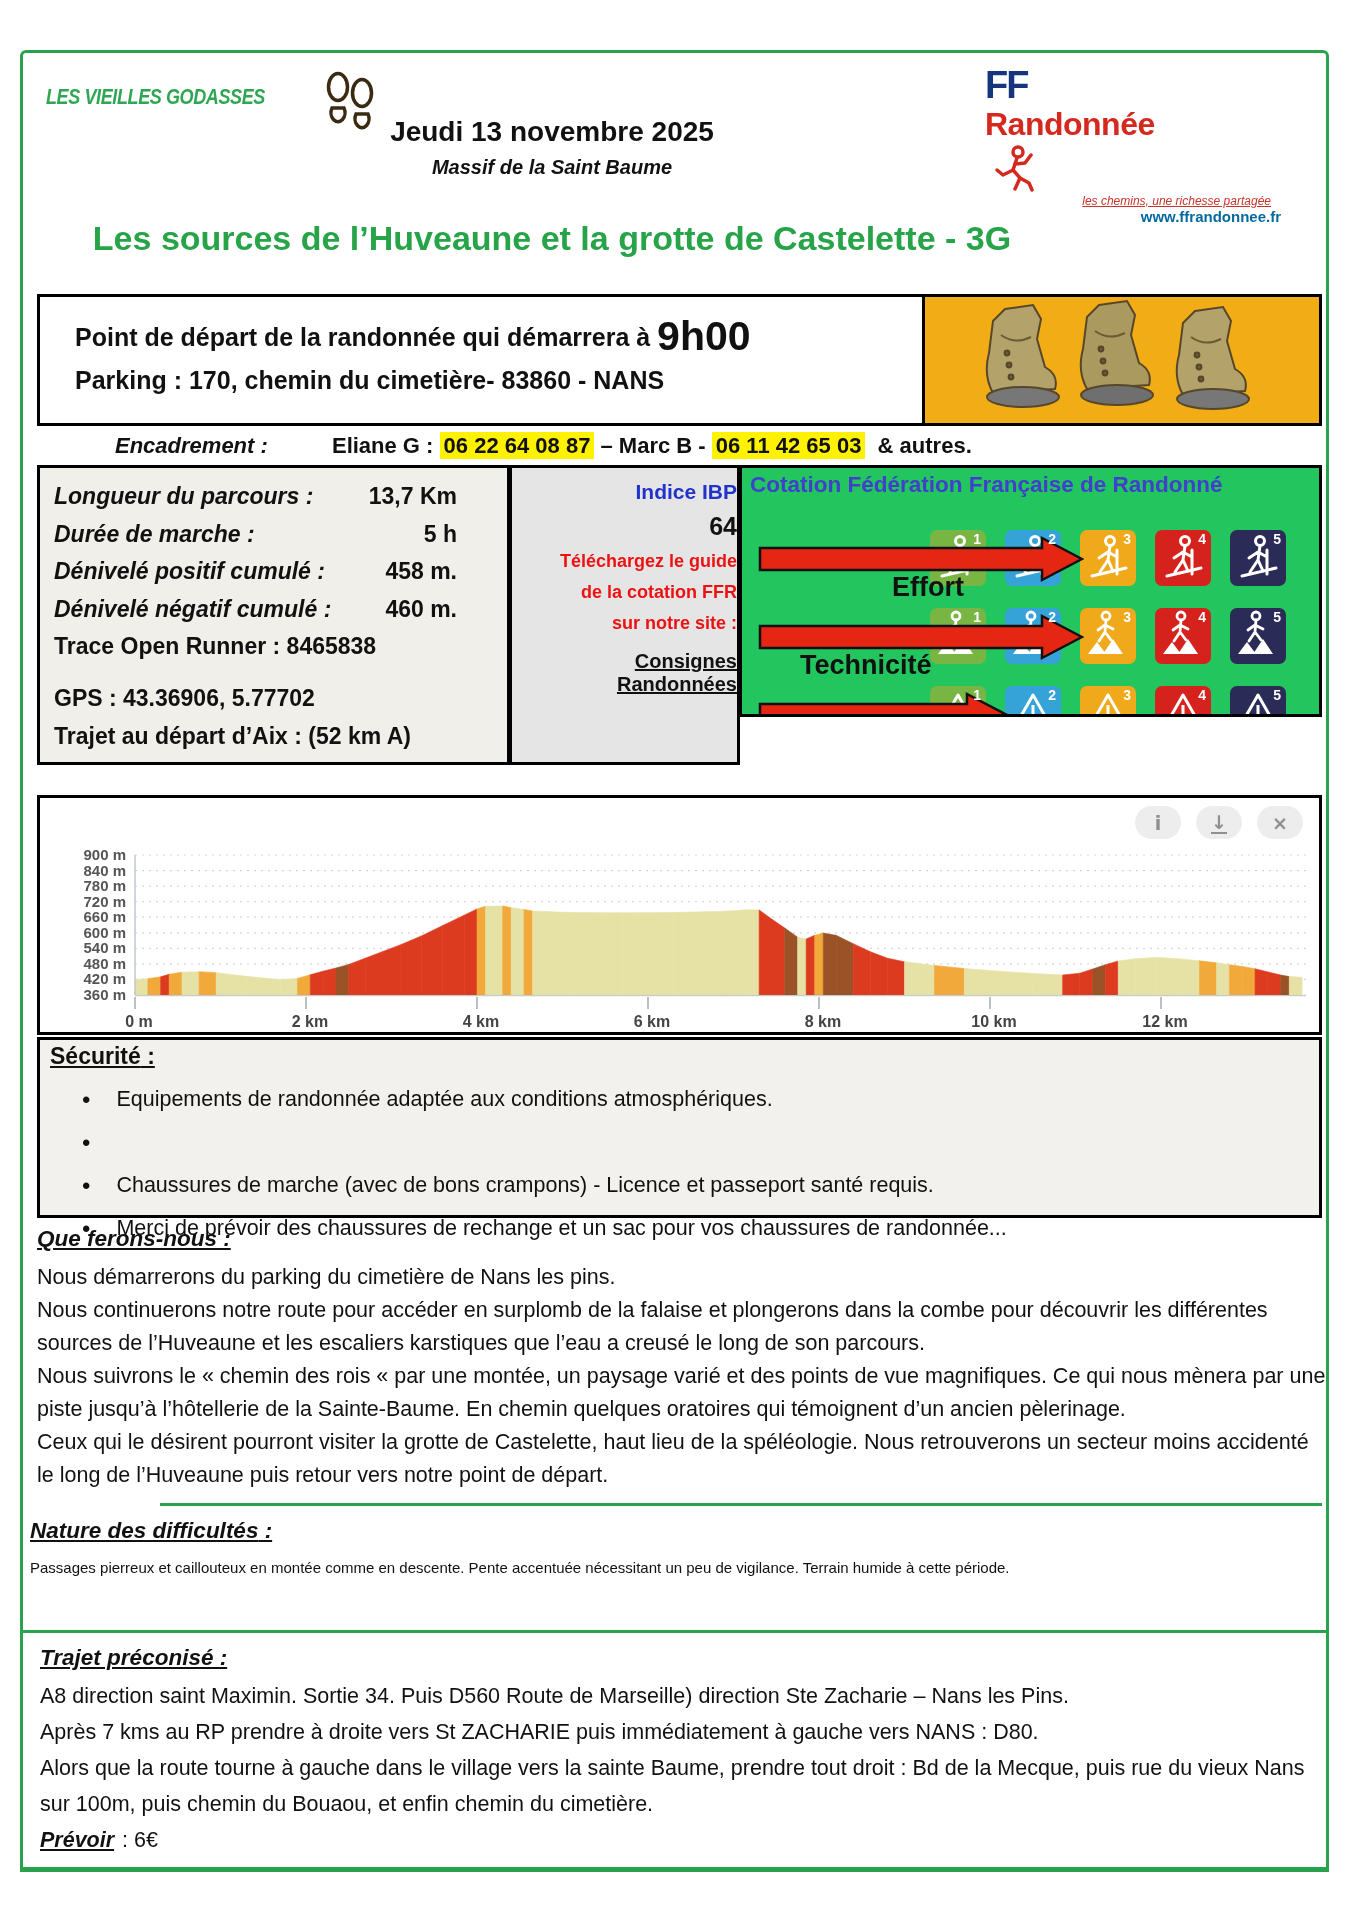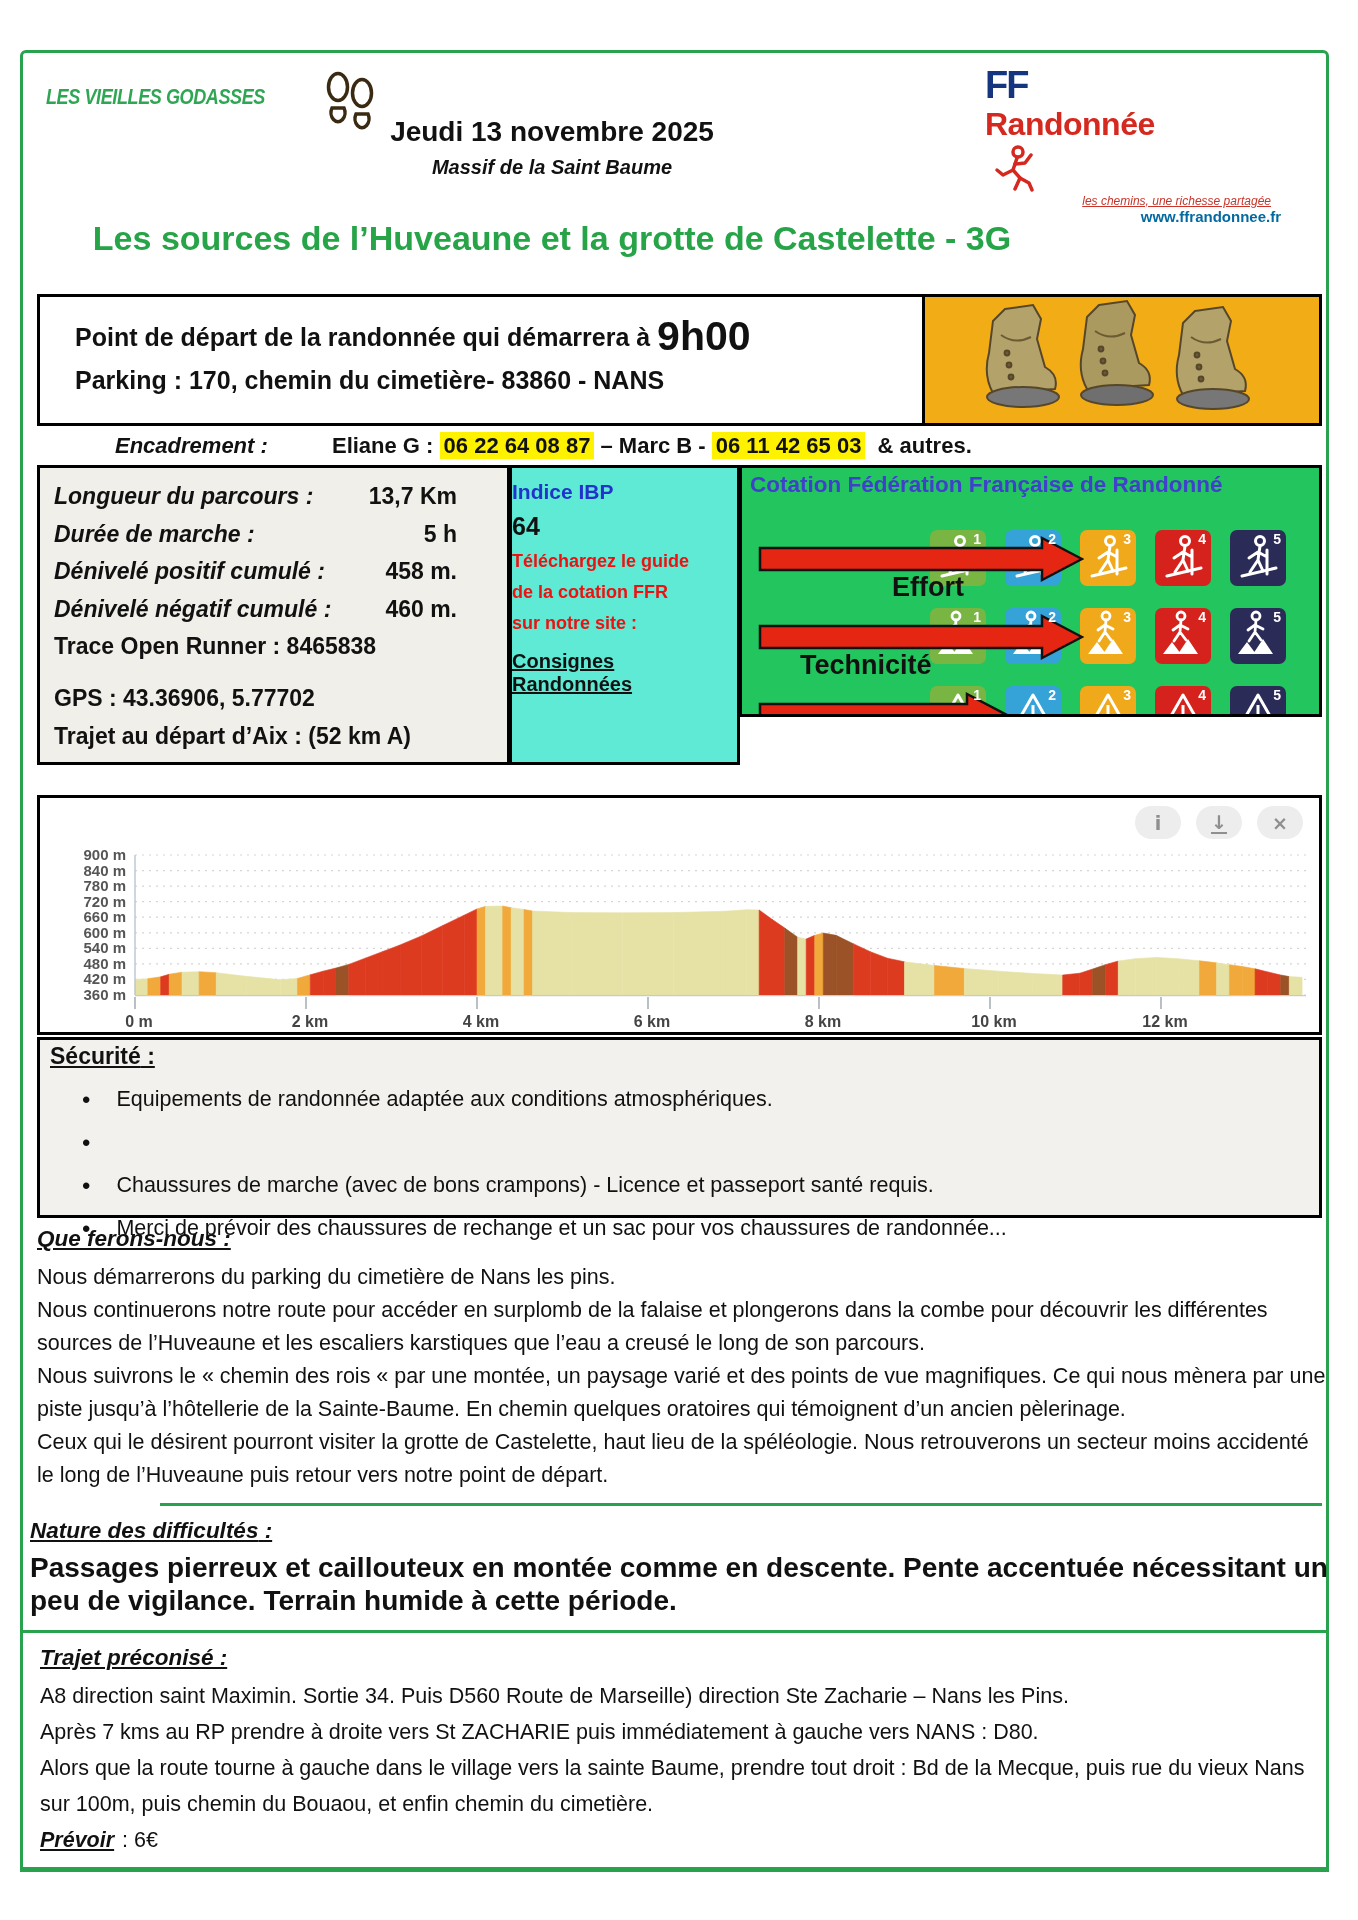--- a/index.html
+++ b/index.html
@@ -48,22 +48,22 @@
 
   
   .stats-box { left:37px; top:465px; width:473px; height:300px; background:#f1efe9;
     border:3px solid #000; padding:10px 12px 0 14px; }
   .stat-row { display:flex; font-size:23px; font-weight:700; line-height:37.5px; }
   .stat-row .lbl.it { font-style:italic; }
   .stat-row .val { margin-left:auto; padding-right:38px; }
   .stats-extra { margin-top:13px; }
   .stats-extra .stat-row { line-height:38px; }
 
-  .ibp-box { left:510px; top:465px; width:230px; height:300px; background:#5eead4;
-    border:3px solid #000; border-left-width:2px; text-align:left; padding-top:12px; }
+  .ibp-box { left:510px; top:465px; width:230px; height:300px; background:#e5e5e5;
+    border:3px solid #000; border-left-width:2px; text-align:right; padding-top:12px; }
   .ibp-title { color:#2233cc; font-weight:800; font-size:21px; }
   .ibp-value { font-size:25px; font-weight:800; margin-top:8px; }
   .ibp-note p { color:#ee1111; font-weight:700; font-size:18px; margin:10px 0; }
   .ibp-link { font-weight:800; font-size:20px; text-decoration:underline; margin-top:6px;
     display:inline-block; cursor:pointer; }
 
   .cot-box { left:740px; top:465px; width:582px; height:252px; background:#22c55e;
     border:3px solid #000; border-left-width:2px; position:absolute; overflow:hidden; }
   .cot-title { color:#4040cc; font-weight:800; font-size:22.5px; padding:4px 0 0 8px; white-space:nowrap;}
   .cot-row { position:absolute; left:0; width:100%; height:77px; }
@@ -94,21 +94,21 @@
   
   .program { left:37px; top:1226px; width:1294px; }
   .h-iu { font-size:22.5px; font-weight:800; font-style:italic; }
   .h-iu span { text-decoration:underline; }
   .prog-text { margin-top:9px; }
   .prog-text p { font-size:21.5px; line-height:33px; }
 
   .green-line { left:160px; top:1503px; width:1162px; height:3px; background:#28a24c; }
 
   .diff { left:30px; top:1518px; width:1302px; }
-  .diff-text { font-size:28px; line-height:33px; margin-top:7px;font-weight:bold; }
+  .diff-text { font-size:15px; line-height:33px; margin-top:7px; }
 
   
   .route-box { left:20px; top:1630px; width:1309px; height:242px; background:#fff;
     border:3px solid #28a24c; border-bottom-width:5px; padding:12px 14px 0 17px; }
   .route-text { margin-top:7px; }
   .route-text p { font-size:21.5px; line-height:36px; }
   .prevoir { font-size:21.5px; margin-top:6px; }
   .prevoir .pl { font-weight:800; font-style:italic; text-decoration:underline; }
   .prevoir .pv { margin-left:8px; }
 </style>

